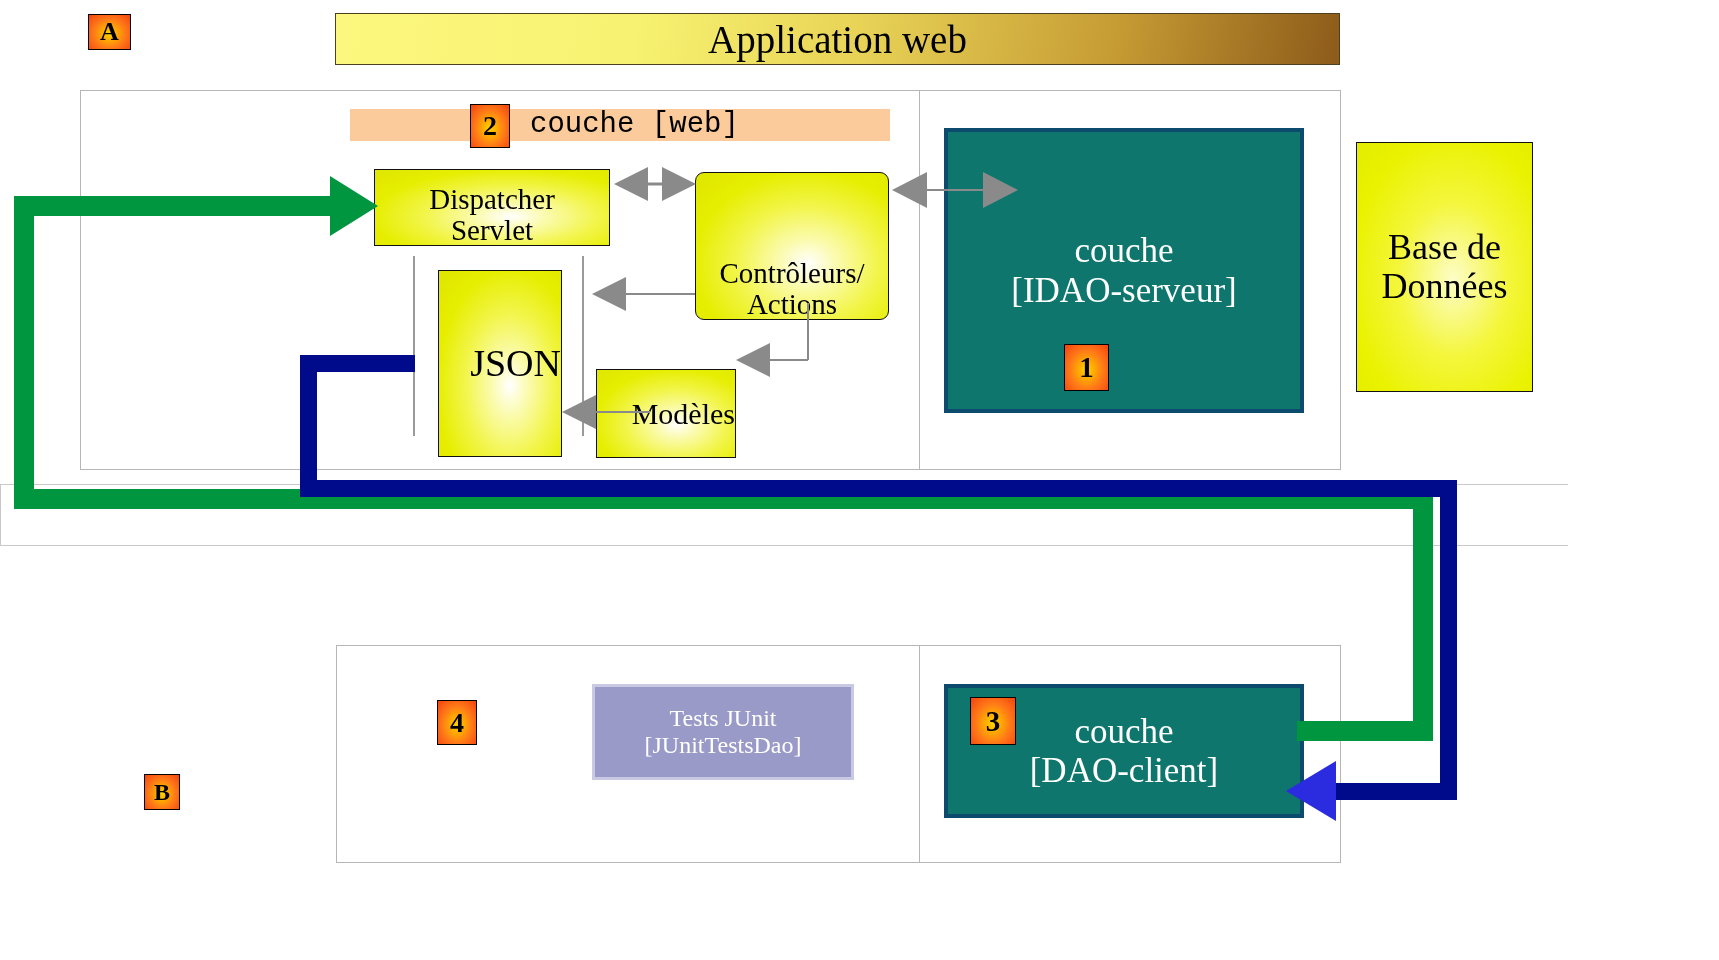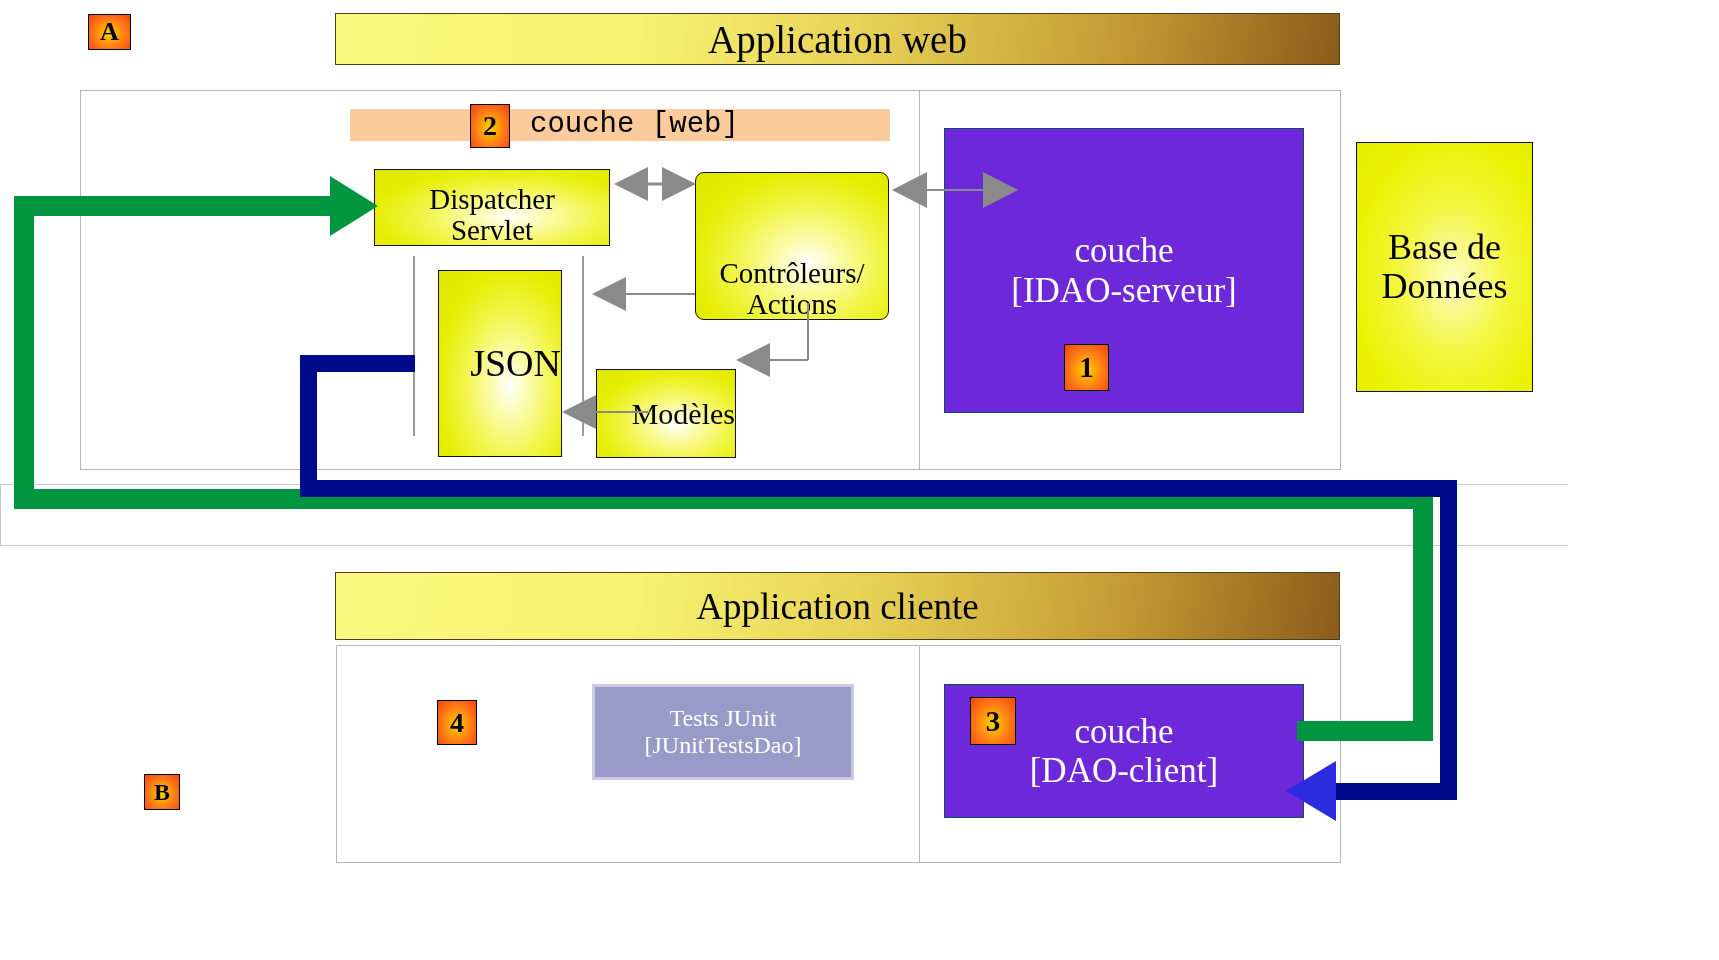--- a/index.html
+++ b/index.html
@@ -31,21 +31,21 @@
         display:flex;align-items:center;justify-content:flex-end;text-align:center;
         color:#000;line-height:1.05;margin-top:17px;}
 
   
   .ybox2{position:absolute;box-sizing:border-box;border:1px solid #111;
         background:radial-gradient(ellipse at 55% 55%, #fdfdc8 0%, #f4f63c 40%, #eaf200 75%, #e4ec00 100%);
         display:flex;align-items:center;justify-content:center;text-align:right;
         color:#000;line-height:1.08;}
 
   
-  .pbox{position:absolute;box-sizing:border-box;background:#6d28d9;border:1px solid #0c4a6e;
+  .pbox{position:absolute;box-sizing:border-box;background:#0f766e;border:4px solid #0c4a6e;
         display:flex;align-items:center;justify-content:center;text-align:center;
         color:#ffffff;line-height:1.12;}
   .pbox.light{background:#9a9ac8;border:3px solid #c9c9e4;color:#ffffff;}
 
   
   .ostrip{position:absolute;box-sizing:border-box;background:#fbcb9b;
           display:flex;align-items:center;color:#000;}
 
   
   .tline{position:absolute;background:#8a8a8a;}
@@ -97,21 +97,20 @@
   </div>
   <div class="badge" style="left:1064px;top:344px;width:45px;height:47px;font-size:29px;">1</div>
 
   <div class="ybox2" style="left:1356px;top:142px;width:177px;height:250px;font-size:36px;flex-direction:column;">
     <span>Base de</span>
     <span>Données</span>
   </div>
 
   <div class="badge" style="left:144px;top:774px;width:36px;height:36px;font-size:24px;">B</div>
 
-  <div class="banner" style="left:335px;top:572px;width:1005px;height:68px;font-size:37px;">Application cliente</div>
 
   <div class="panel" style="left:336px;top:645px;width:1005px;height:218px;"></div>
   <div class="vdiv" style="left:919px;top:645px;height:218px;"></div>
 
   <div class="badge" style="left:437px;top:700px;width:40px;height:45px;font-size:28px;">4</div>
 
   <div class="pbox light" style="left:592px;top:684px;width:262px;height:96px;font-size:24px;flex-direction:column;">
     <span>Tests JUnit</span>
     <span>[JUnitTestsDao]</span>
   </div>

